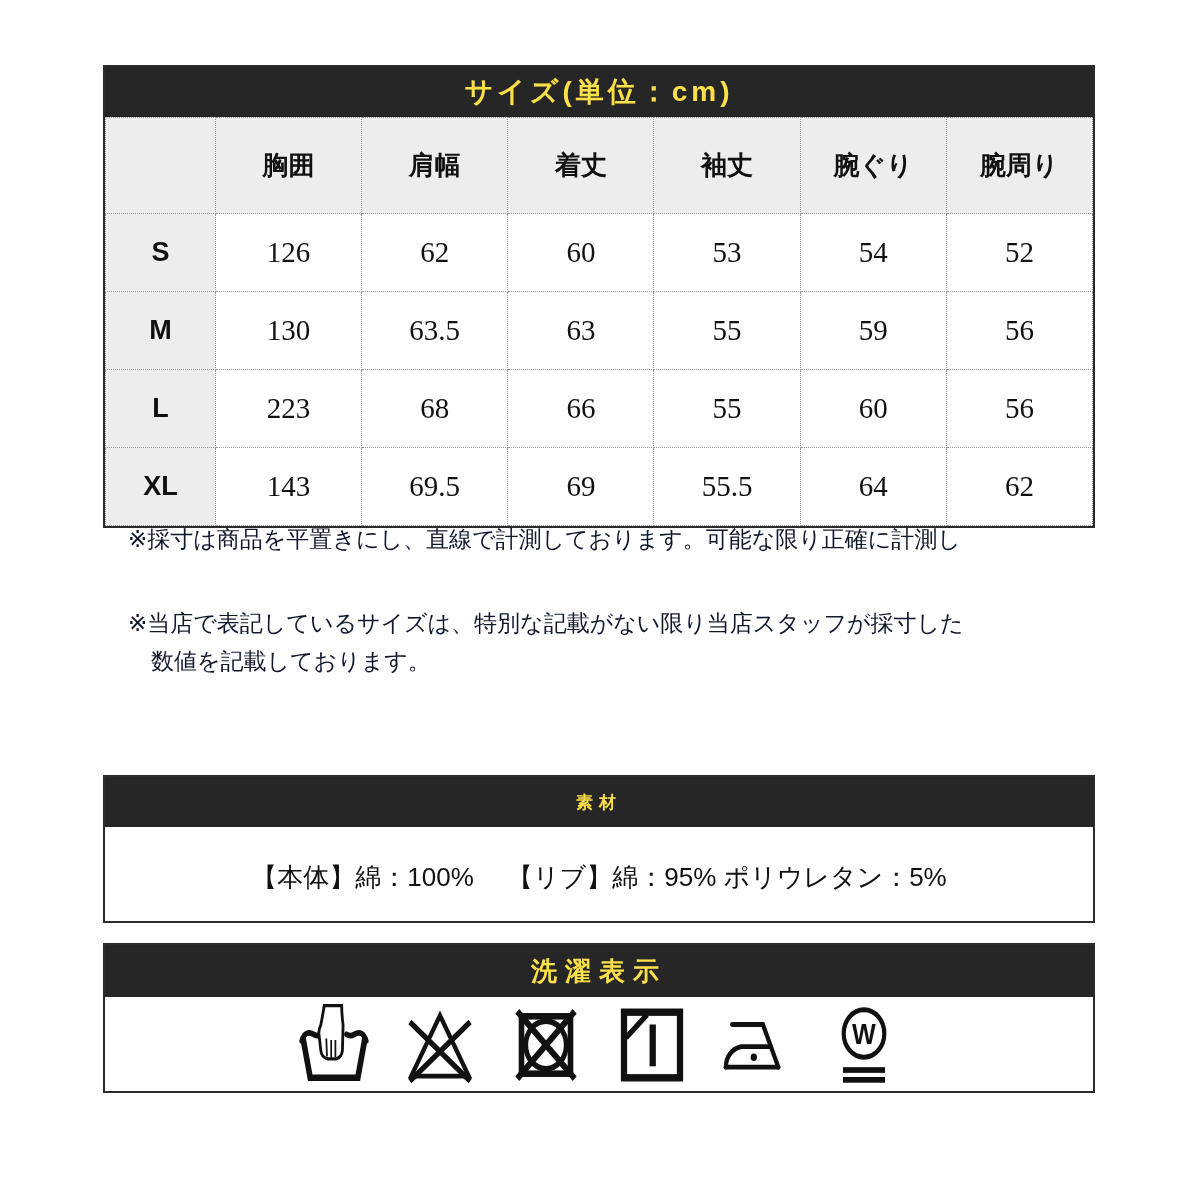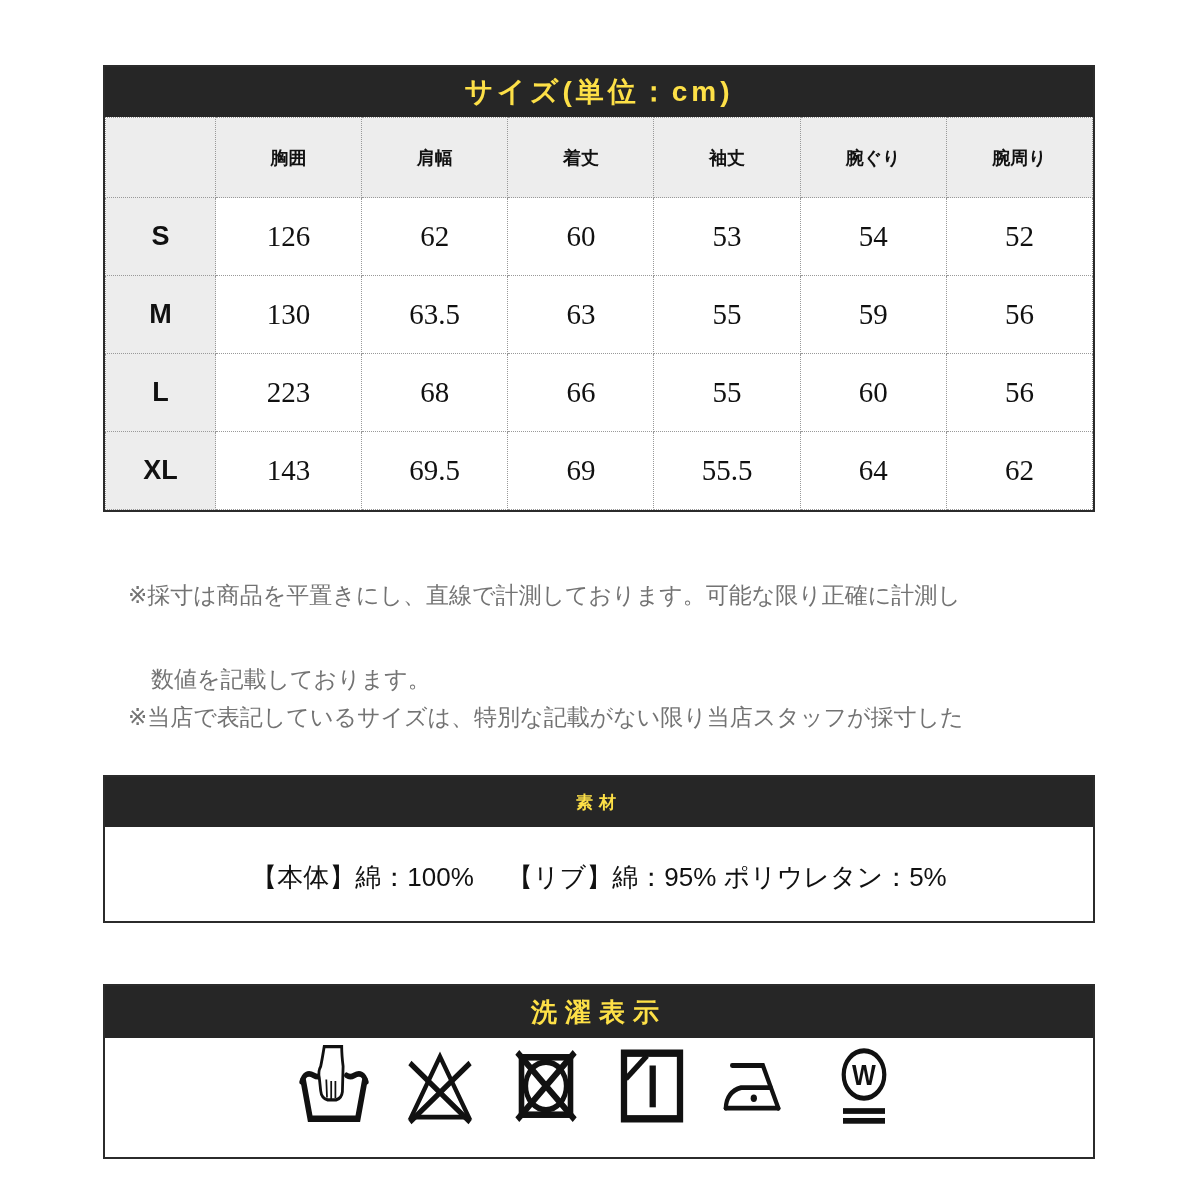--- a/index.html
+++ b/index.html
@@ -45,45 +45,45 @@
     background: #fff;
   }
   table.size-table col.label-col { width: 110px; }
   table.size-table th, table.size-table td {
     border: 1px dotted #999;
     text-align: center;
     vertical-align: middle;
   }
   table.size-table thead th {
     background: #ededed;
-    height: 80px;
-    font-size: 18px;
+    height: 96px;
+    font-size: 26px;
     font-weight: bold;
   }
   table.size-table tbody th {
     background: #ededed;
     font-size: 27px;
     font-weight: bold;
   }
   table.size-table tbody tr { height: 78px; }
   table.size-table tbody td {
     font-size: 29px;
     font-weight: normal;
     background: #fff;
     font-family: Liberation Serif, serif;
   }
 
   
   .notes {
     position: absolute;
-    left: 128px; top: 576px;
+    left: 128px; top: 520px;
     width: 950px;
     font-size: 23px;
     line-height: 38px;
-    color: #737373;
+    color: #0f172a;
   }
   .note { margin-bottom: 46px; }
   .note-line.indent { padding-left: 23px; }
 
   
   .material-section {
     position: absolute;
     left: 103px; top: 775px;
     width: 992px;
     height: 148px;
@@ -100,22 +100,21 @@
     justify-content: center;
     font-size: 26px;
     white-space: pre;
   }
 
   
   .washing-section {
     position: absolute;
     left: 103px; top: 943px;
     width: 992px;
-    height: 175px;
-    margin-top: 41px;
+    height: 150px;
   }
   .washing-section .band {
     height: 52px;
     font-size: 26px;
     letter-spacing: 8px;
   }
   .washing-section .box-body {
     height: 96px;
     display: flex;
     align-items: center;
@@ -186,22 +185,22 @@
           </tr>
         </tbody>
     </table>
   </section>
 
   <div class="notes">
       <div class="note">
         <div class="note-line">※採寸は商品を平置きにし、直線で計測しております。可能な限り正確に計測し</div>
       </div>
       <div class="note">
+        <div class="note-line">※当店で表記しているサイズは、特別な記載がない限り当店スタッフが採寸した</div>
         <div class="note-line indent">数値を記載しております。</div>
-        <div class="note-line">※当店で表記しているサイズは、特別な記載がない限り当店スタッフが採寸した</div>
       </div>
     </div>
 
   <section class="material-section boxed">
     <div class="band">素材</div>
     <div class="box-body">【本体】綿：100%　 【リブ】綿：95% ポリウレタン：5%</div>
   </section>
 
   <section class="washing-section boxed">
     <div class="band">洗濯表示</div>

